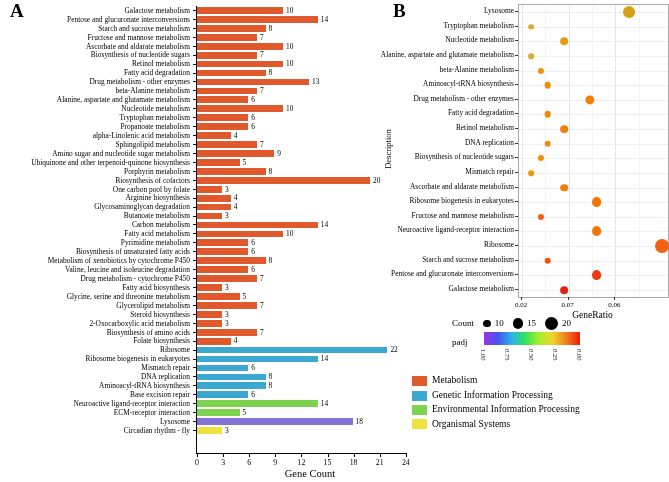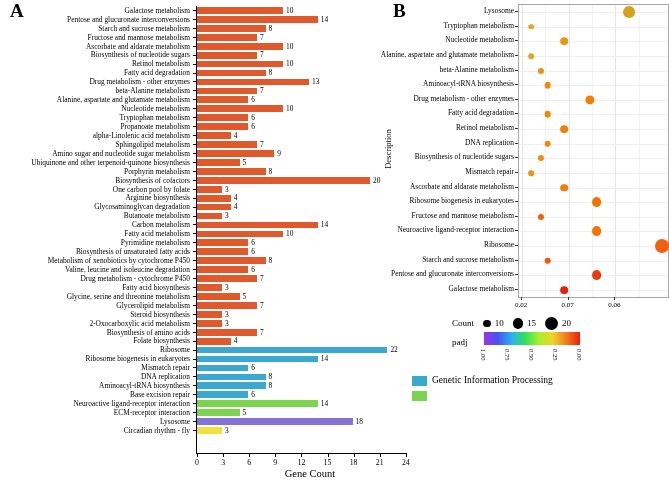--- a/index.html
+++ b/index.html
@@ -454,20 +454,21 @@
       <div class="b-dot" style="left: 45.0031px; top: 285px; width: 7.7px; height: 7.7px; background: rgb(227, 33, 19);"></div>
     </div>
   <div id="b-xticks">
       <div class="b-xtick" style="left: 521.031px;"></div>
       <div class="b-xlbl" style="left: 521.031px;">0.02</div>
       <div class="b-xtick" style="left: 567.667px;"></div>
       <div class="b-xlbl" style="left: 567.667px;">0.07</div>
       <div class="b-xtick" style="left: 614.302px;"></div>
       <div class="b-xlbl" style="left: 614.302px;">0.06</div>
     </div>
+  <div id="b-xlabel">GeneRatio</div>
 
   <div id="b-count-legend">
     <span>Count</span>
   <span class="cl-dot" style="width: 7.7px; height: 7.7px;"></span>
       <span>10</span>
       <span class="cl-dot" style="width: 10.3px; height: 10.3px;"></span>
       <span>15</span>
       <span class="cl-dot" style="width: 12.9px; height: 12.9px;"></span>
       <span>20</span>
     </div>
@@ -476,20 +477,29 @@
   <div id="b-padj-ticks">
       <span class="padj-tick" style="left: 487px;">1.00</span>
       <span class="padj-tick" style="left: 511px;">0.75</span>
       <span class="padj-tick" style="left: 535px;">0.50</span>
       <span class="padj-tick" style="left: 559px;">0.25</span>
       <span class="padj-tick" style="left: 583px;">0.00</span>
     </div>
 
   <div id="cat-legend">
       <div class="leg-item">
+        <span class="leg-swatch" style="background: rgb(224, 89, 44);"></span>
+        <span class="leg-lbl">Metabolism</span>
+      </div>
+      <div class="leg-item">
         <span class="leg-swatch" style="background: rgb(59, 168, 207);"></span>
         <span class="leg-lbl">Genetic Information Processing</span>
       </div>
       <div class="leg-item">
         <span class="leg-swatch" style="background: rgb(123, 211, 79);"></span>
+        <span class="leg-lbl">Environmental Information Processing</span>
+      </div>
+      <div class="leg-item">
+        <span class="leg-swatch" style="background: rgb(240, 226, 62);"></span>
+        <span class="leg-lbl">Organismal Systems</span>
       </div>
     </div>
 </div>
 
 </body></html>

